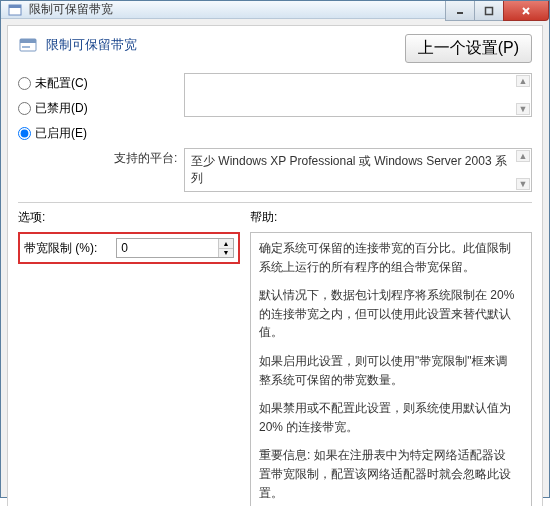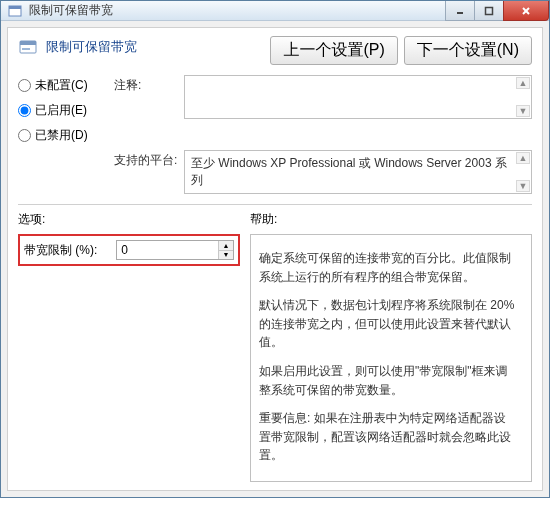--- a/index.html
+++ b/index.html
@@ -181,21 +181,21 @@
   .help-col {
     flex:1;
     border:1px solid #c0c0c0;
     background:#fff;
     padding:6px 16px 6px 8px;
     overflow:auto;
     line-height:1.55;
     color:#333;
     position:relative;
   }
-  .help-col p { margin:8px 0 10px 0; }
+  .help-col p { margin:0 0 10px 0; }
 </style>
 </head>
 <body>
 
 <div class="window">
 
   <div class="titlebar">
     <span class="icon-slot">
       <svg width="14" height="14" viewBox="0 0 14 14">
         <rect x="1" y="2" width="12" height="10" fill="#fff" stroke="#6a8bbf"></rect>
@@ -229,41 +229,39 @@
       <span class="policy-icon">
         <svg width="20" height="20" viewBox="0 0 20 20">
           <rect x="2" y="3" width="16" height="12" rx="1" fill="#fff" stroke="#7a99c2"></rect>
           <rect x="2" y="3" width="16" height="4" fill="#7a99c2"></rect>
           <rect x="4" y="10" width="8" height="2" fill="#9db7d8"></rect>
         </svg>
       </span>
       <div class="policy-title">限制可保留带宽</div>
       <div class="nav-btns">
         <button class="btn"><span>上一个设置(P)</span></button>
-        <button class="btn"><span>下一个设置(N)</span></button>
       </div>
     </div>
 
     <div class="mid-grid">
       <div class="radio-col">
         <label class="radio-row">
           <input type="radio" name="cfg" style="">
           <span>未配置(C)</span>
         </label>
         <label class="radio-row">
+          <input type="radio" name="cfg" style="">
+          <span>已禁用(D)</span>
+        </label>
+        <label class="radio-row">
           <input type="radio" name="cfg" checked="" style="">
           <span>已启用(E)</span>
         </label>
-        <label class="radio-row">
-          <input type="radio" name="cfg" style="">
-          <span>已禁用(D)</span>
-        </label>
-      </div>
-
-      <div class="label-col">注释:</div>
+      </div>
+
       <div class="comment-box">
         <span></span>
         <div class="scroll-hint">
             <div>▲</div>
             <div>▼</div>
           </div>
       </div>
 
       <div class="label-col" style="grid-row:2">支持的平台:</div>
       <div class="platform-box" style="grid-row:2">
@@ -293,18 +291,19 @@
               <div>▼</div>
             </div>
           </div>
         </div>
       </div>
 
       <div class="help-col">
         <p>确定系统可保留的连接带宽的百分比。此值限制系统上运行的所有程序的组合带宽保留。</p>
         <p>默认情况下，数据包计划程序将系统限制在 20% 的连接带宽之内，但可以使用此设置来替代默认值。</p>
         <p>如果启用此设置，则可以使用"带宽限制"框来调整系统可保留的带宽数量。</p>
+        <p>如果禁用或不配置此设置，则系统使用默认值为 20% 的连接带宽。</p>
         <p>重要信息: 如果在注册表中为特定网络适配器设置带宽限制，配置该网络适配器时就会忽略此设置。</p>
       </div>
     </div>
 
   </div>
 </div>
 
 </body></html>

